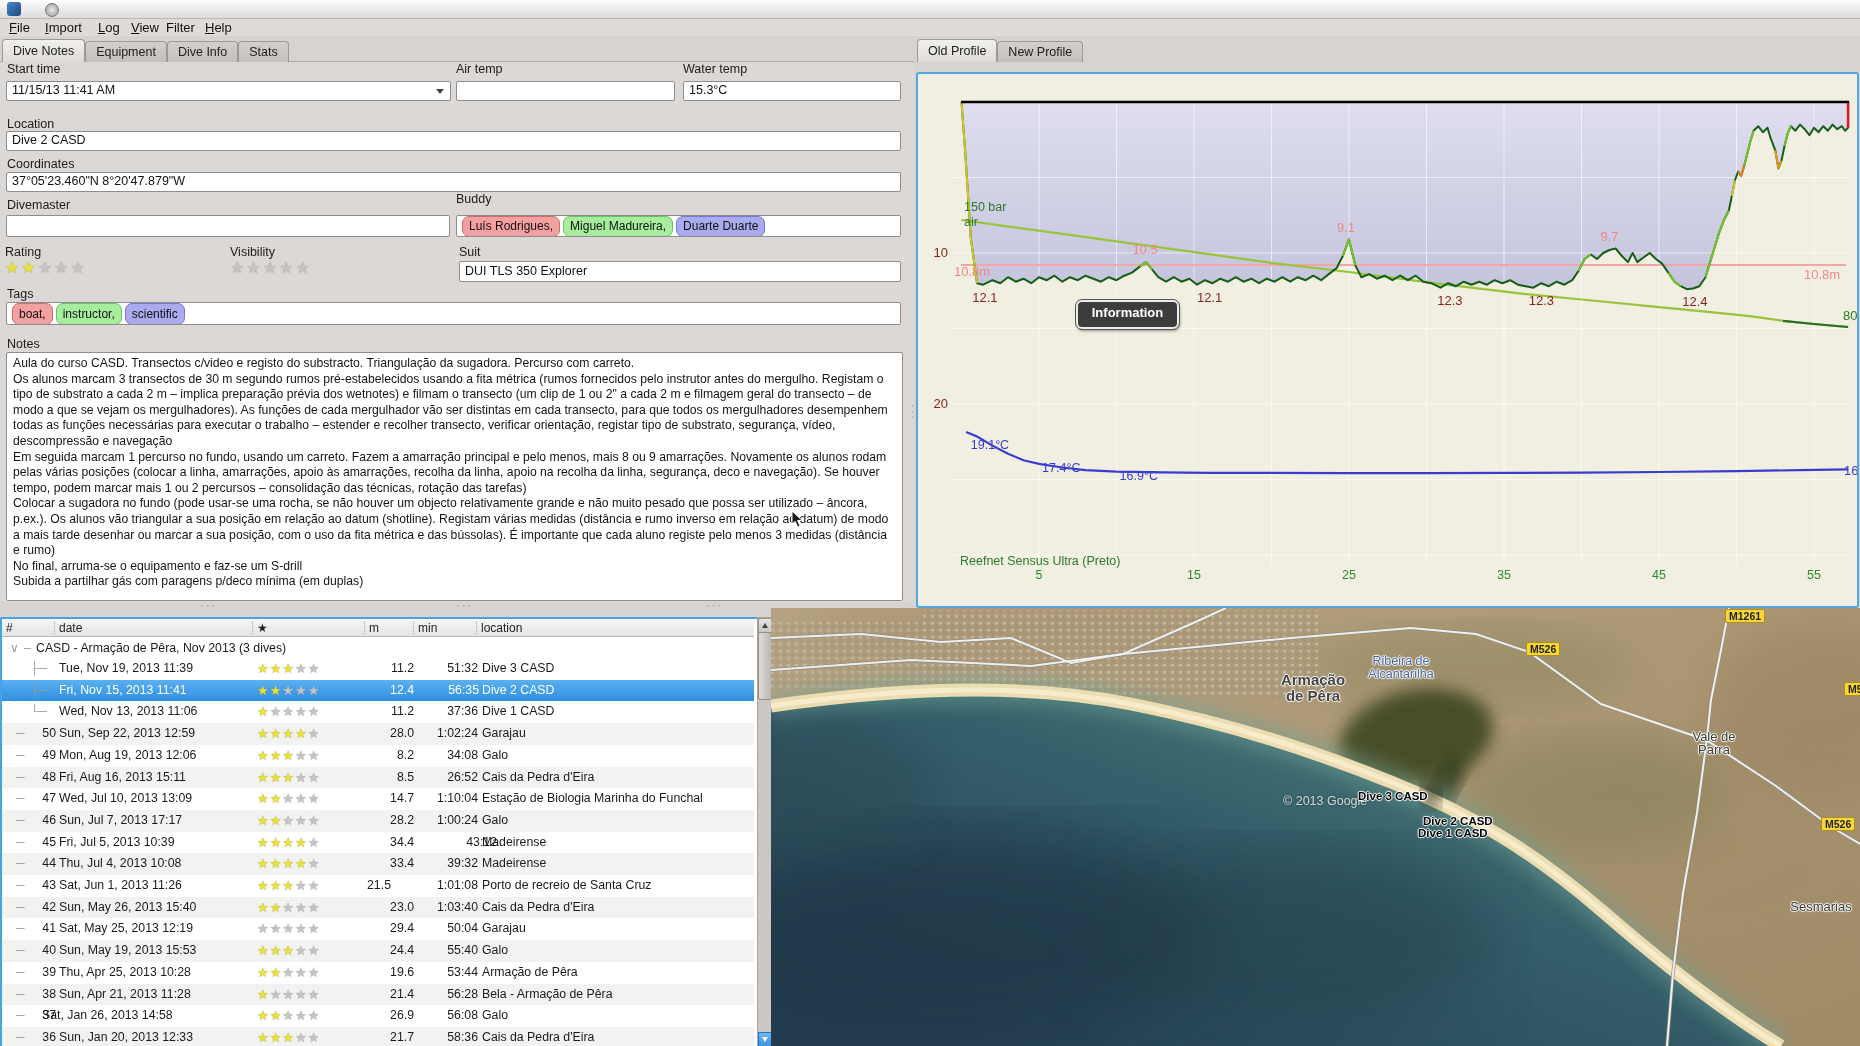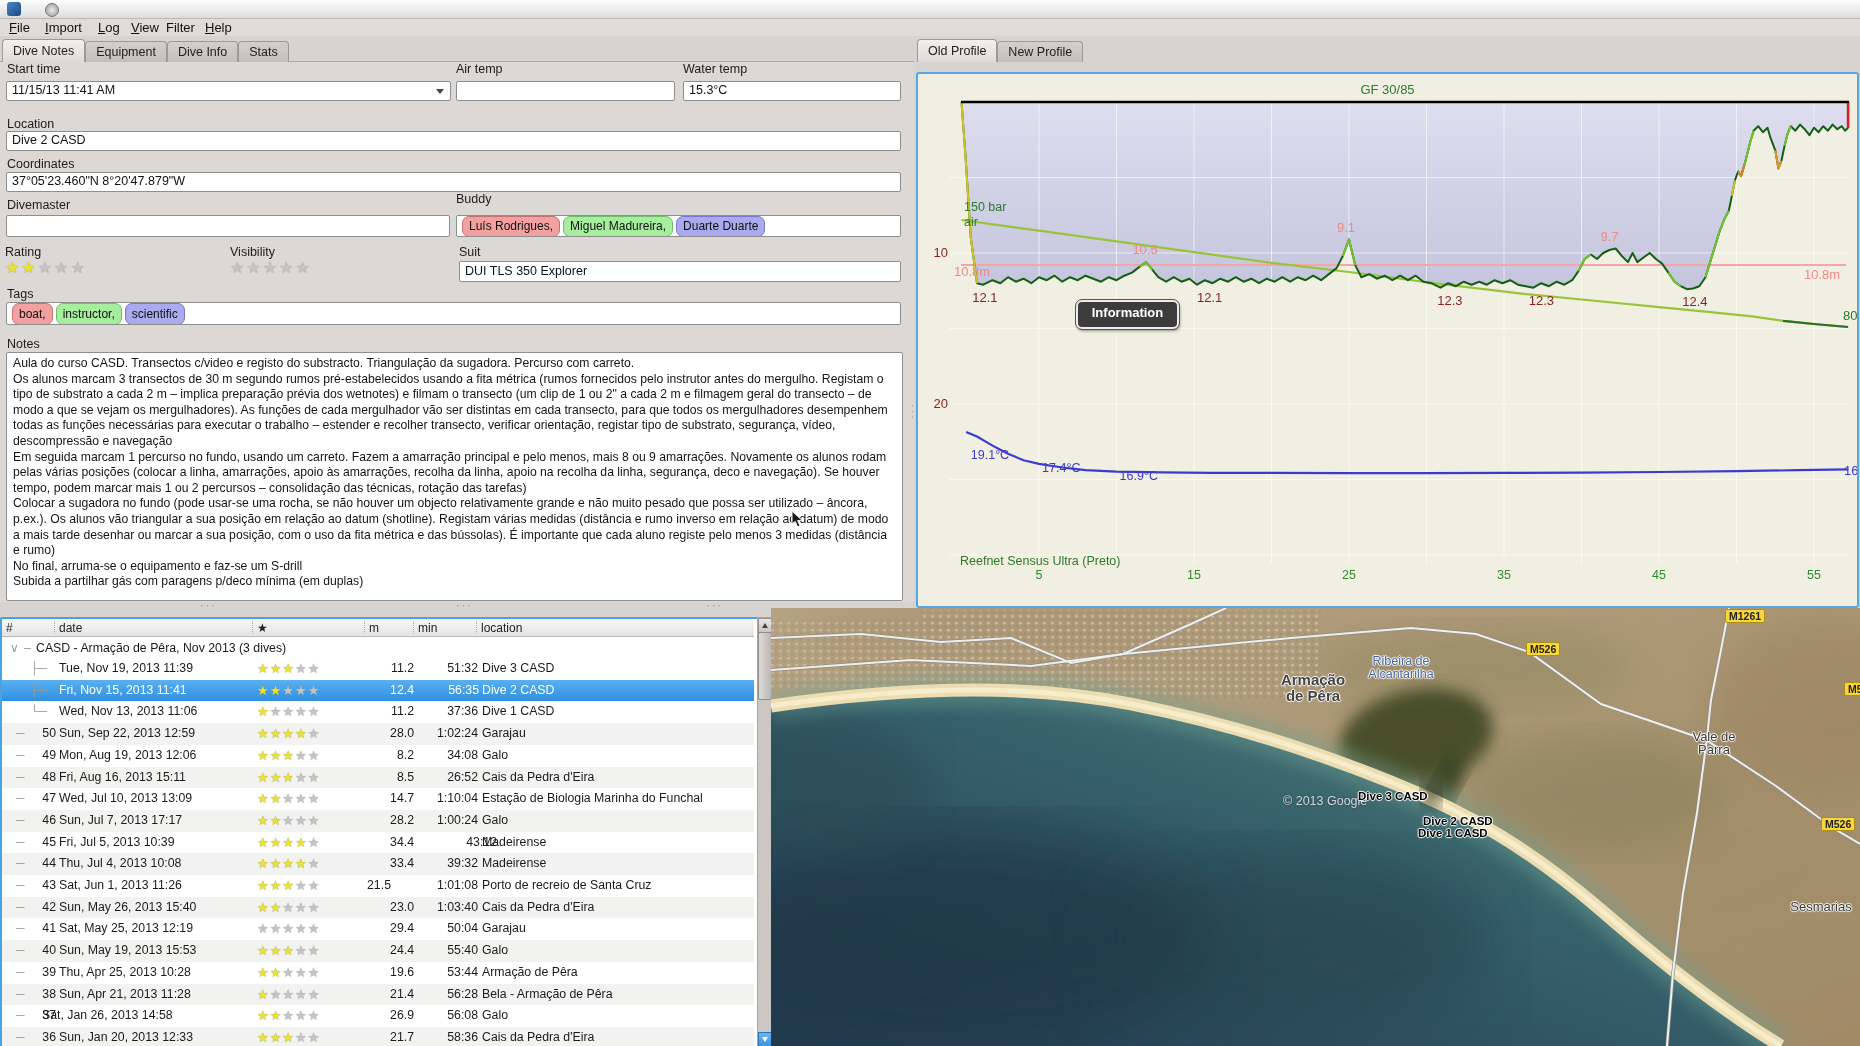--- a/index.html
+++ b/index.html
@@ -390,41 +390,40 @@
       <polyline points="750.3,198.6 756.5,207.7 762.7,212.2" fill="none" stroke="#74c22e" stroke-width="2" stroke-linejoin="round"></polyline>
       <polyline points="787.5,203.2 792.1,188.1 796.8,173.0 801.4,157.9 806.1,145.8 810.8,136.7" fill="none" stroke="#74c22e" stroke-width="2" stroke-linejoin="round"></polyline>
       <polyline points="813.9,121.6 816.9,106.5" fill="none" stroke="#d2c626" stroke-width="2" stroke-linejoin="round"></polyline>
       <polyline points="820.1,97.5 823.1,102.0 826.3,91.4" fill="none" stroke="#e0821e" stroke-width="2" stroke-linejoin="round"></polyline>
       <polyline points="826.3,91.4 829.4,79.3 832.4,67.3 835.6,56.7" fill="none" stroke="#74c22e" stroke-width="2" stroke-linejoin="round"></polyline>
       <polyline points="857.3,76.3 860.4,94.4 863.4,86.9" fill="none" stroke="#dc9a20" stroke-width="2" stroke-linejoin="round"></polyline>
       <polyline points="866.6,71.8 869.6,59.7 872.8,52.2" fill="none" stroke="#74c22e" stroke-width="2" stroke-linejoin="round"></polyline>
       <line x1="930.1" y1="28" x2="930.1" y2="54" stroke="#d42020" stroke-width="2.6"></line>
       <line x1="43" y1="28" x2="931.1" y2="28" stroke="#000" stroke-width="2.4"></line>
     </svg>
-  <div class="cl green" style="left:0;right:0;top:8px;text-align:center;font-size:13px">GF 30/85</div>
   <div class="cl pink" style="left:36px;top:190px;z-index:0">10.8m</div>
   <div class="cl green" style="left:46px;top:126px">150 bar</div>
   <div class="cl green" style="left:46px;top:141px">air</div>
   <div class="cl darkred" style="left:8px;top:171px;width:22px;text-align:right">10</div>
   <div class="cl darkred" style="left:8px;top:322px;width:22px;text-align:right">20</div>
   <div class="cl pink" style="left:886px;top:193px">10.8m</div>
   <div class="cl green" style="left:925px;top:234px;font-size:13px">80</div>
   <div class="cl blue" style="left:926px;top:389px;font-size:13px">16</div>
   <div class="abs infobtn">Information</div>
   <div class="cl green" style="left:42px;top:480px;font-size:12.5px">Reefnet Sensus Ultra (Preto)</div>
   <div id="chart-labels">
       <div class="cl darkred" style="left: 54.3px; top: 215.71px;">12.1</div>
       <div class="cl pink" style="left: 214.4px; top: 167.55px;">10.5</div>
       <div class="cl darkred" style="left: 279.05px; top: 215.71px;">12.1</div>
       <div class="cl pink" style="left: 419px; top: 146.41px;">9.1</div>
       <div class="cl darkred" style="left: 519.3px; top: 218.73px;">12.3</div>
       <div class="cl darkred" style="left: 610.75px; top: 218.73px;">12.3</div>
       <div class="cl pink" style="left: 682.5px; top: 155.47px;">9.7</div>
       <div class="cl darkred" style="left: 764.2px; top: 220.24px;">12.4</div>
-      <div class="cl blue" style="left: 52.8px; top: 374px;">19.1°C</div>
+      <div class="cl blue" style="left: 52.8px; top: 364px;">19.1°C</div>
       <div class="cl blue" style="left: 124.1px; top: 387px;">17.4°C</div>
       <div class="cl blue" style="left: 201.6px; top: 395px;">16.9°C</div>
       <div class="cl tick" style="left: 101px; top: 494px;">5</div>
       <div class="cl tick" style="left: 256px; top: 494px;">15</div>
       <div class="cl tick" style="left: 411px; top: 494px;">25</div>
       <div class="cl tick" style="left: 566px; top: 494px;">35</div>
       <div class="cl tick" style="left: 721px; top: 494px;">45</div>
       <div class="cl tick" style="left: 876px; top: 494px;">55</div>
     </div>
 </div>

